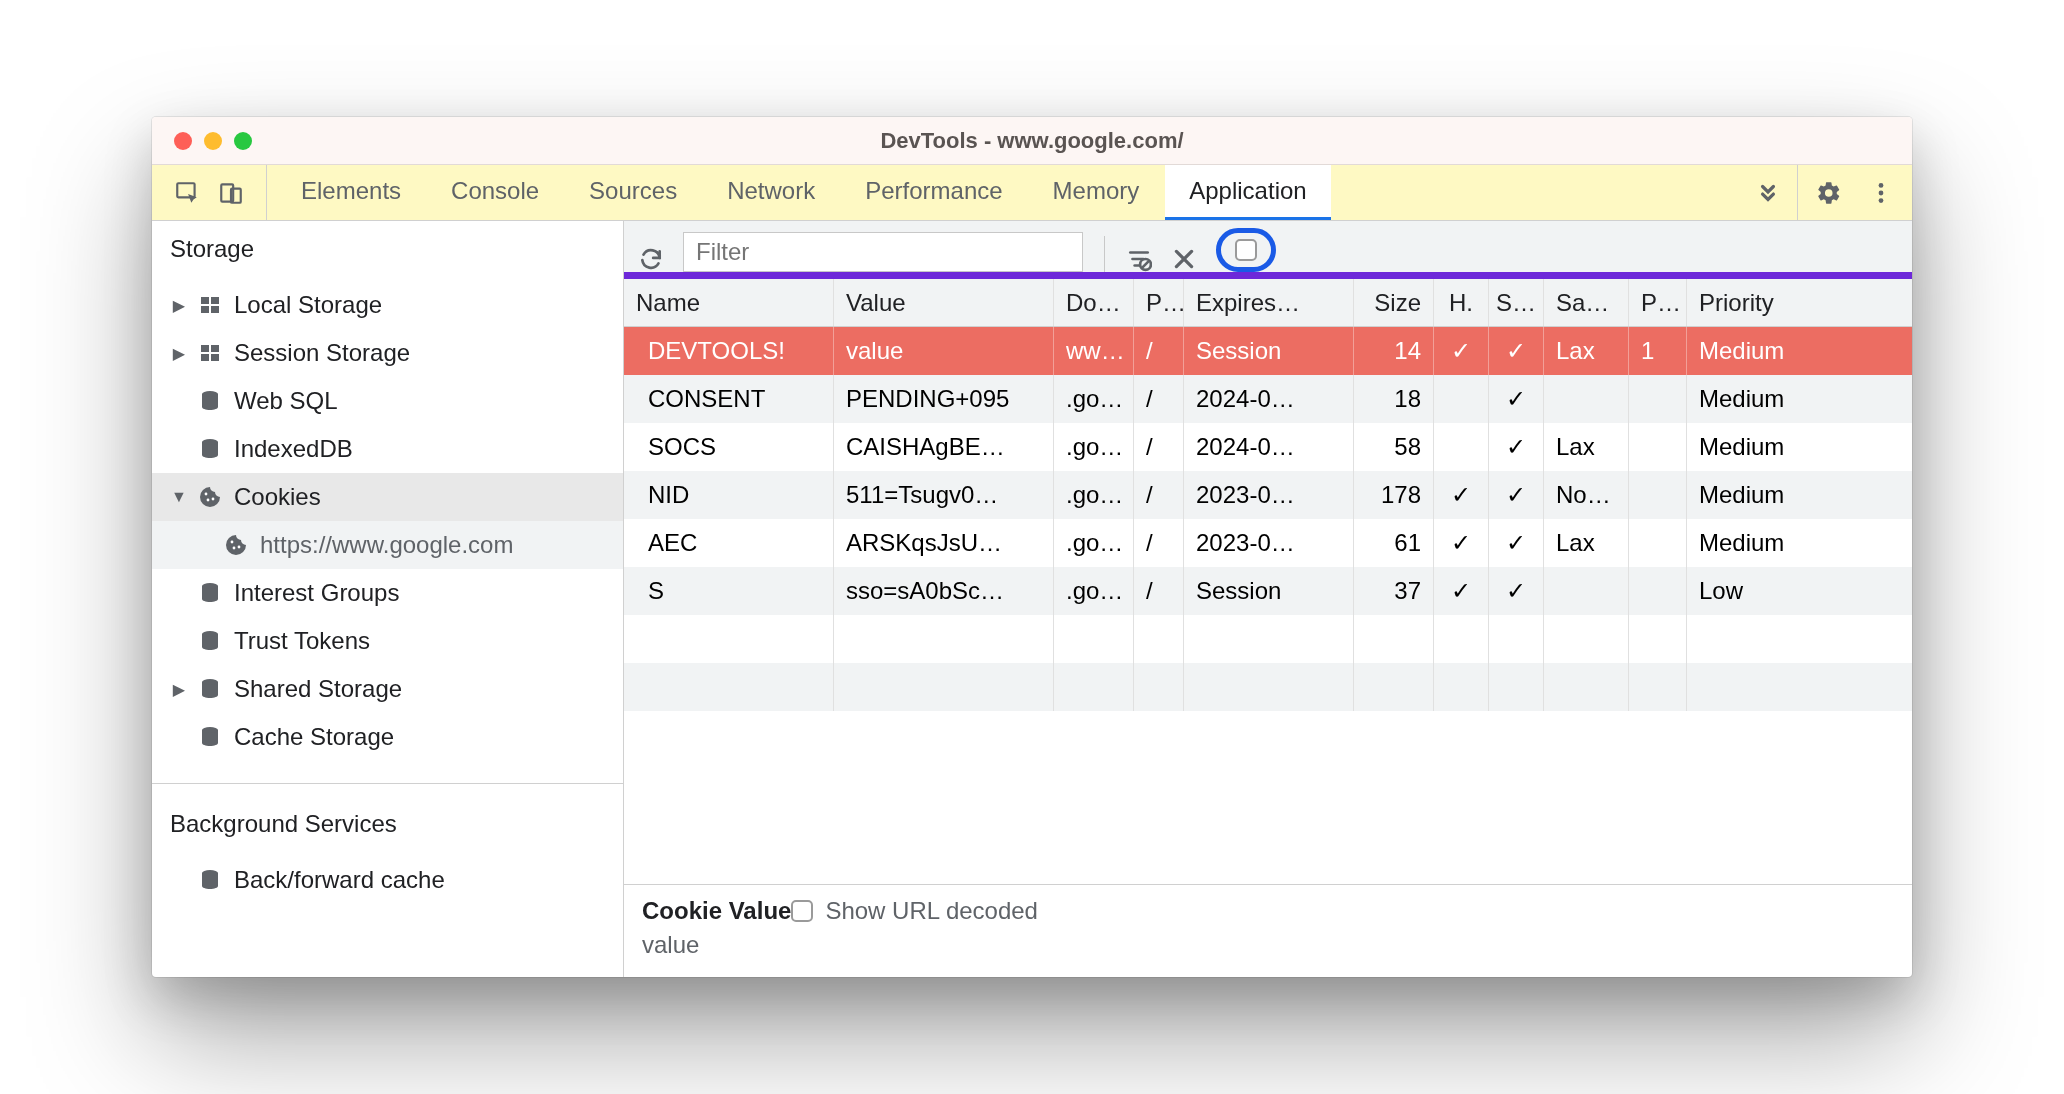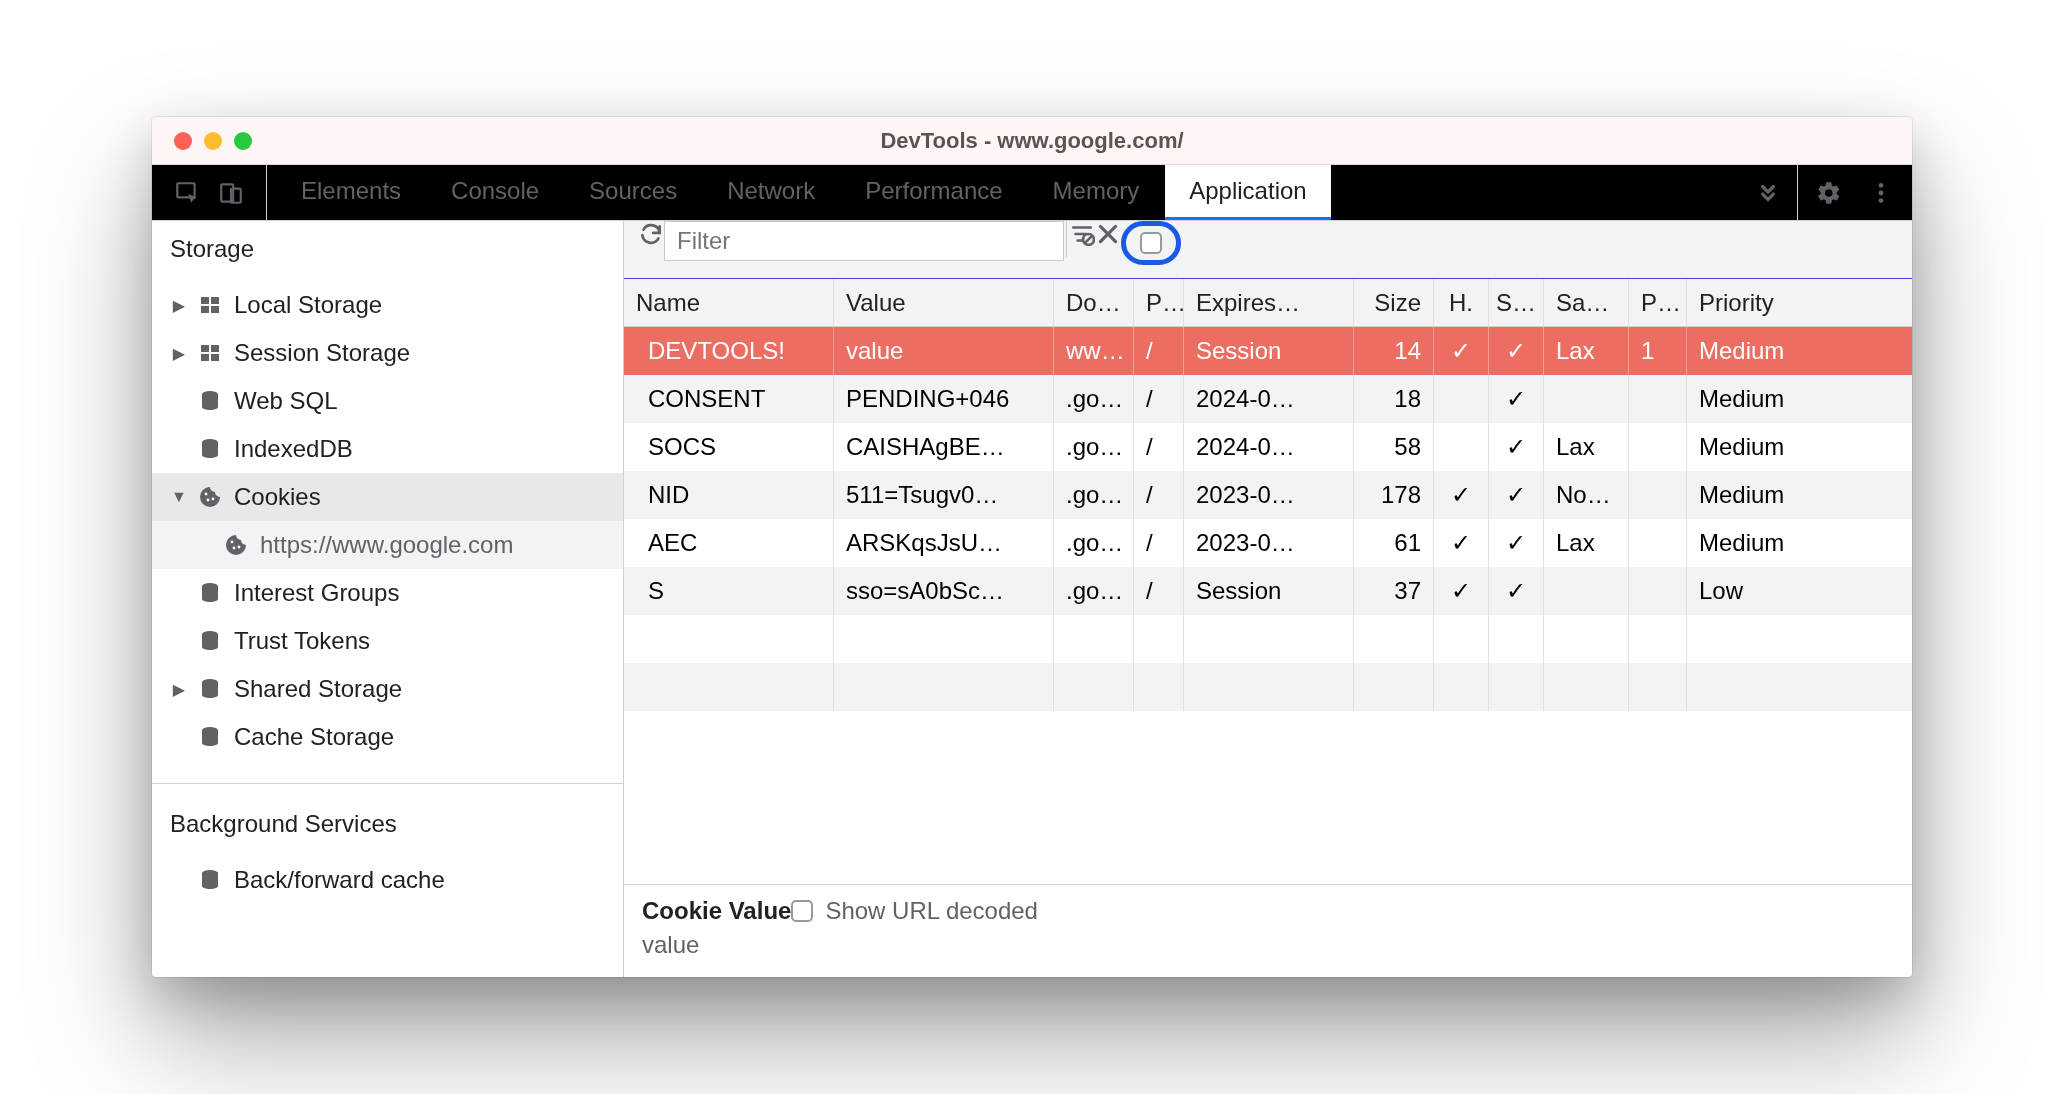--- a/index.html
+++ b/index.html
@@ -48,21 +48,21 @@
     left: 0; right: 0;
     text-align: center;
     font-size: 22px;
     font-weight: 600;
     color: #5a5452;
     pointer-events: none;
   }
   
   .tabstrip {
     height: 56px;
-    background: #000000;
+    background: #fef9c3;
     border-bottom: 1px solid #d0d0d0;
     display: flex;
     align-items: stretch;
   }
   .ts-left {
     display: flex;
     align-items: center;
     gap: 18px;
     padding: 0 22px;
     border-right: 1px solid #d0d0d0;
@@ -163,25 +163,25 @@
   .main {
     flex: 1;
     display: flex;
     flex-direction: column;
     min-width: 0;
   }
   
   .filterbar {
     height: 58px;
     background: #f1f3f4;
-    border-bottom: 1px solid #6d28d9;
-    display: flex;
-    align-items: flex-start;
+    border-bottom: 7px solid #6d28d9;
+    display: flex;
+    align-items: flex-end;
     padding: 0 14px;
-    gap: 0;
+    gap: 19px;
   }
   .filter-input {
     height: 40px;
     width: 400px;
     padding: 0 12px;
     font-size: 24px;
     color: #5f6368;
     border: 1px solid #c8c8c8;
     background: #ffffff;
     outline: none;
@@ -534,21 +534,21 @@
               <div class="td">Session</div>
               <div class="td num">14</div>
               <div class="td center">✓</div>
               <div class="td center">✓</div>
               <div class="td">Lax</div>
               <div class="td">1</div>
               <div class="td">Medium</div>
             </div>
             <div class="trow even">
               <div class="td indent">CONSENT</div>
-              <div class="td">PENDING+046</div>
+              <div class="td">PENDING+095</div>
               <div class="td">.go…</div>
               <div class="td">/</div>
               <div class="td">2024-0…</div>
               <div class="td num">18</div>
               <div class="td center"></div>
               <div class="td center">✓</div>
               <div class="td"></div>
               <div class="td"></div>
               <div class="td">Medium</div>
             </div>

